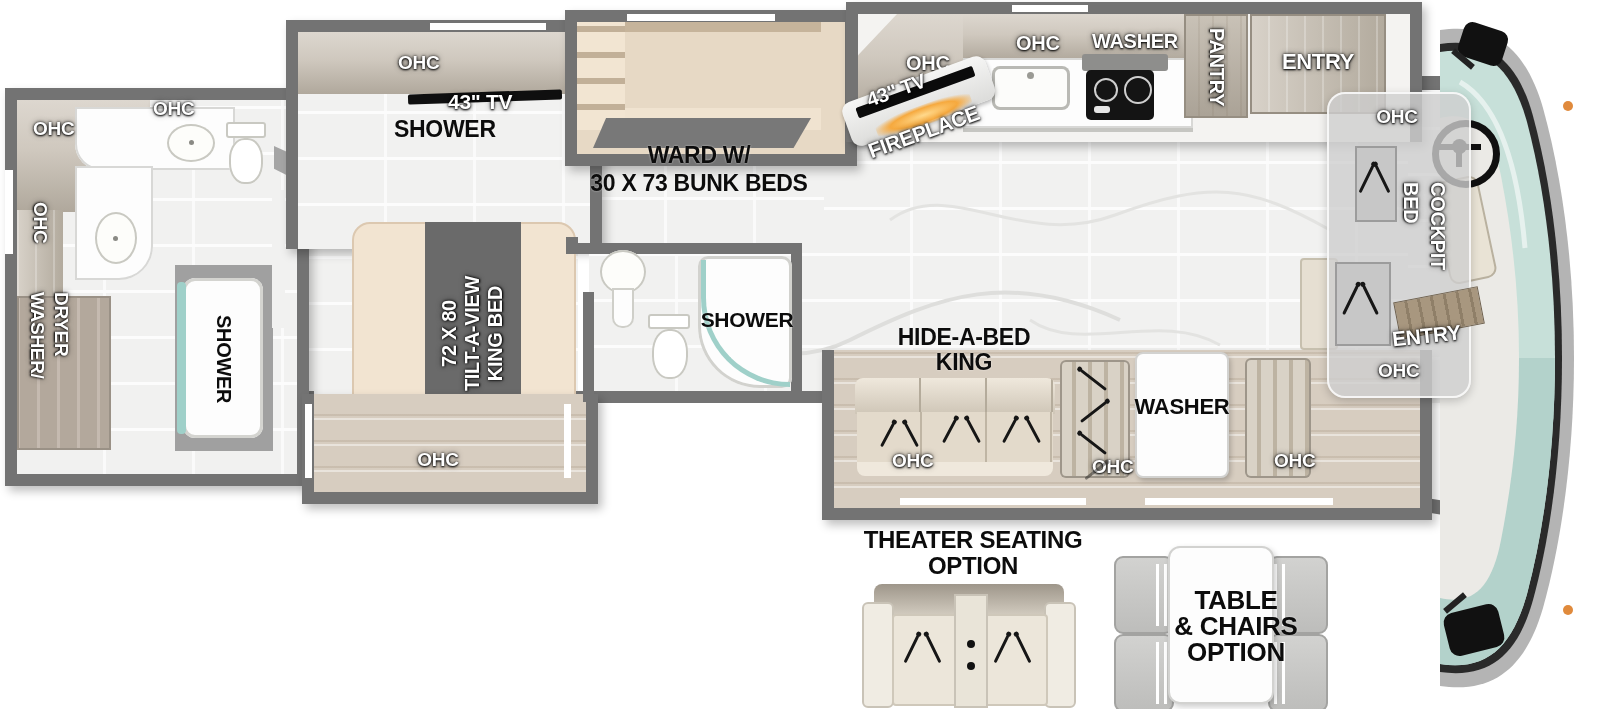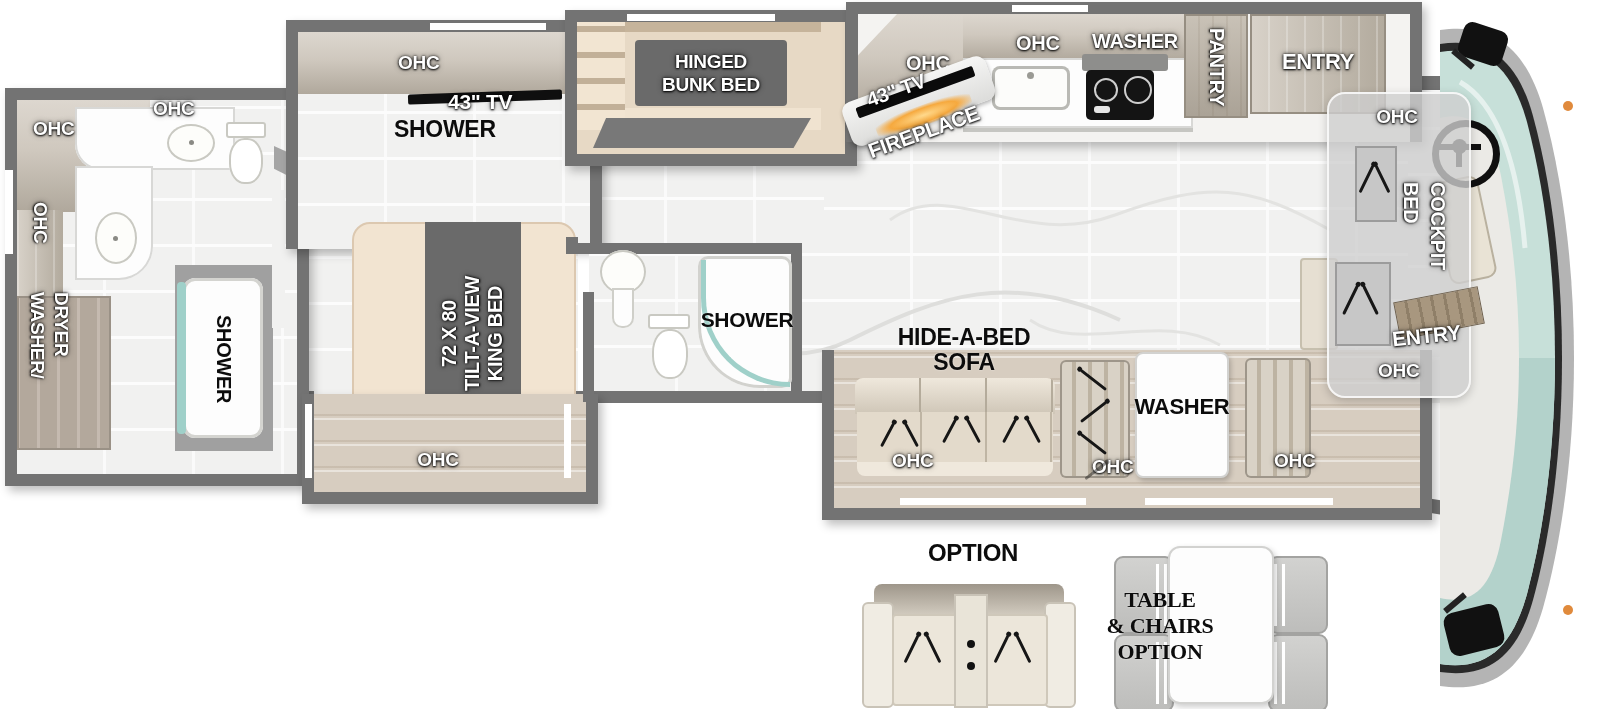--- a/index.html
+++ b/index.html
@@ -97,28 +97,28 @@
     <div class="abs" style="left:110px;top:60px;width:154px;height:10px;background:#0f0f0f;transform:rotate(-2deg);border-radius:2px;"></div>
     <div class="abs lblw" style="left:150px;top:58px;font-size:21px;">43" TV</div>
     <div class="abs lblb" style="left:96px;top:84px;font-size:23px;">SHOWER</div>
   </div>
   <div class="abs dash" style="left:430px;top:23px;width:116px;height:7px;"></div>
 
   <div class="abs slidebox" style="left:565px;top:10px;width:268px;height:132px;border:12px solid var(--wall,#737373);background:#e7d9c5;">
     <div class="abs" style="left:0;top:0;width:48px;height:108px;background:repeating-linear-gradient(0deg,#f2e5d2 0 20px,#c2b098 20px 26px);"></div>
     <div class="abs" style="left:48px;top:0;width:196px;height:10px;background:#c6b49b;"></div>
     <div class="abs" style="left:48px;top:86px;width:196px;height:22px;background:#f0e3d0;"></div>
-    <div class="abs darkbox col" style="left:58px;top:18px;width:152px;height:66px;border-radius:4px;font-size:19px;line-height:23px;">
-      <div class="lblw">HINGED</div>
-      <div class="lblw">BUNK BED</div>
-    </div>
   </div>
   <div class="abs dash" style="left:627px;top:14px;width:148px;height:7px;"></div>
 
   <div class="abs" style="left:593px;top:118px;width:218px;height:30px;background:#787878;clip-path:polygon(6% 0,100% 0,92% 100%,0 100%);"></div>
+  <div class="abs col" style="left:568px;top:140px;width:262px;height:58px;font-size:23px;line-height:28px;">
+    <div class="lblb">WARD W/</div>
+    <div class="lblb">30 X 73 BUNK BEDS</div>
+  </div>
 
   <div class="abs" style="left:352px;top:222px;width:220px;height:200px;background:var(--cream,#f2e4d1);border:2px solid #dcc8b0;border-radius:18px 18px 5px 5px;"></div>
   <div class="abs" style="left:358px;top:406px;width:64px;height:34px;background:#f6ead9;border:2px solid #d9c6ac;border-radius:8px;"></div>
   <div class="abs" style="left:506px;top:406px;width:62px;height:34px;background:#f6ead9;border:2px solid #d9c6ac;border-radius:8px;"></div>
   <div class="abs darkbox ctr" style="left:425px;top:222px;width:96px;height:222px;">
     <div class="rotm90 col" style="width:214px;font-size:20px;line-height:23px;">
       <div class="lblw">72 X 80</div>
       <div class="lblw">TILT-A-VIEW</div>
       <div class="lblw">KING BED</div>
     </div>
@@ -196,21 +196,21 @@
   <div class="stitch" style="left:1008px;top:418px;transform:rotate(28deg);"></div>
   <div class="stitch" style="left:1032px;top:418px;transform:rotate(-28deg);"></div>
 
   <div class="stitch" style="left:1092px;top:364px;height:32px;transform:rotate(-52deg);"></div>
   <div class="stitch" style="left:1092px;top:396px;height:32px;transform:rotate(52deg);"></div>
   <div class="stitch" style="left:1092px;top:428px;height:32px;transform:rotate(-52deg);"></div>
   <div class="stitch" style="left:1094px;top:458px;height:26px;transform:rotate(52deg);opacity:.45;"></div>
 
   <div class="abs col" style="left:878px;top:324px;width:172px;height:52px;font-size:23px;line-height:25px;">
     <div class="lblb">HIDE-A-BED</div>
-    <div class="lblb">SOFA</div>
+    <div class="lblb">KING</div>
   </div>
   <div class="abs lblb ctr" style="left:1104px;top:394px;width:156px;height:26px;font-size:22px;">WASHER</div>
   <div class="abs dash" style="left:900px;top:498px;width:186px;height:7px;"></div>
   <div class="abs dash" style="left:1145px;top:498px;width:188px;height:7px;"></div>
 
   <svg class="abs" style="left:1400px;top:16px;" width="188" height="684" viewBox="0 0 188 684">
     <path d="M 40 14 C 95 6 126 34 143 92 C 163 164 174 252 174 342 C 174 432 163 520 143 592 C 126 650 95 678 40 670 Z" fill="#b4b4b4"></path>
     <path d="M 40 28 C 90 21 118 46 133 100 C 152 170 162 254 162 342 C 162 430 152 514 133 584 C 118 638 90 663 40 656 Z" fill="#2a2a2a"></path>
     <path d="M 40 36 C 87 29 112 53 127 106 C 145 174 155 256 155 342 C 155 428 145 510 127 578 C 112 631 87 655 40 648 Z" fill="#c7e0d9"></path>
     <path d="M 40 342 L 155 342 C 155 428 145 510 127 578 C 112 631 87 655 40 648 Z" fill="#b3d2cb"></path>
@@ -248,20 +248,21 @@
       <div class="lblw">COCKPIT</div>
       <div class="lblw">BED</div>
     </div>
   </div>
 
   <div class="abs" style="left:1396px;top:294px;width:84px;height:36px;transform:rotate(-11deg);background:repeating-linear-gradient(90deg,#a8977f 0 10px,#8f7f68 10px 13px);border:1px solid #6e604d;"></div>
   <div class="abs lblw" style="left:1392px;top:324px;font-size:21px;transform:rotate(-6deg);">ENTRY</div>
   <div class="abs lblw" style="left:1378px;top:360px;font-size:19px;">OHC</div>
 
   <div class="abs col" style="left:863px;top:527px;width:220px;height:52px;font-size:24px;line-height:26px;">
+    <div class="lblb">THEATER SEATING</div>
     <div class="lblb">OPTION</div>
   </div>
   <div class="abs" style="left:860px;top:582px;width:216px;height:124px;">
     <div class="abs" style="left:14px;top:2px;width:190px;height:44px;background:linear-gradient(180deg,#9e968a,#e7e1d5);border-radius:8px;"></div>
     <div class="abs" style="left:2px;top:20px;width:28px;height:102px;background:#f0ece3;border:2px solid #c9c3b7;border-radius:6px;"></div>
     <div class="abs" style="left:184px;top:20px;width:28px;height:102px;background:#f0ece3;border:2px solid #c9c3b7;border-radius:6px;"></div>
     <div class="abs" style="left:32px;top:32px;width:62px;height:88px;background:#ece6da;border:2px solid #cfc8ba;border-radius:4px;">
       <div class="stitch" style="left:16px;top:18px;height:30px;transform:rotate(26deg);"></div>
       <div class="stitch" style="left:38px;top:18px;height:30px;transform:rotate(-26deg);"></div>
     </div>
@@ -281,19 +282,19 @@
   <div class="abs chair" style="left:1114px;top:634px;width:56px;height:74px;">
       <div class="slats" style="right:4px;"></div>
     </div>
   <div class="abs chair" style="left:1268px;top:556px;width:56px;height:74px;">
       <div class="slats" style="left:4px;"></div>
     </div>
   <div class="abs chair" style="left:1268px;top:634px;width:56px;height:74px;">
       <div class="slats" style="left:4px;"></div>
     </div>
   <div class="abs" style="left:1168px;top:546px;width:102px;height:154px;background:#fdfdfd;border:2px solid #d2d2d0;border-radius:12px;box-shadow:2px 3px 6px rgba(0,0,0,.2);"></div>
-  <div class="abs col" style="left:1096px;top:586px;width:128px;height:80px;font-size:22px;line-height:26px;font-family:Liberation Serif, serif;">
+  <div class="abs col" style="left:1172px;top:586px;width:128px;height:80px;font-size:26px;line-height:26px;">
     <div class="lblb">TABLE</div>
     <div class="lblb">&amp; CHAIRS</div>
     <div class="lblb">OPTION</div>
   </div>
 
 </div>
 
 </body></html>

